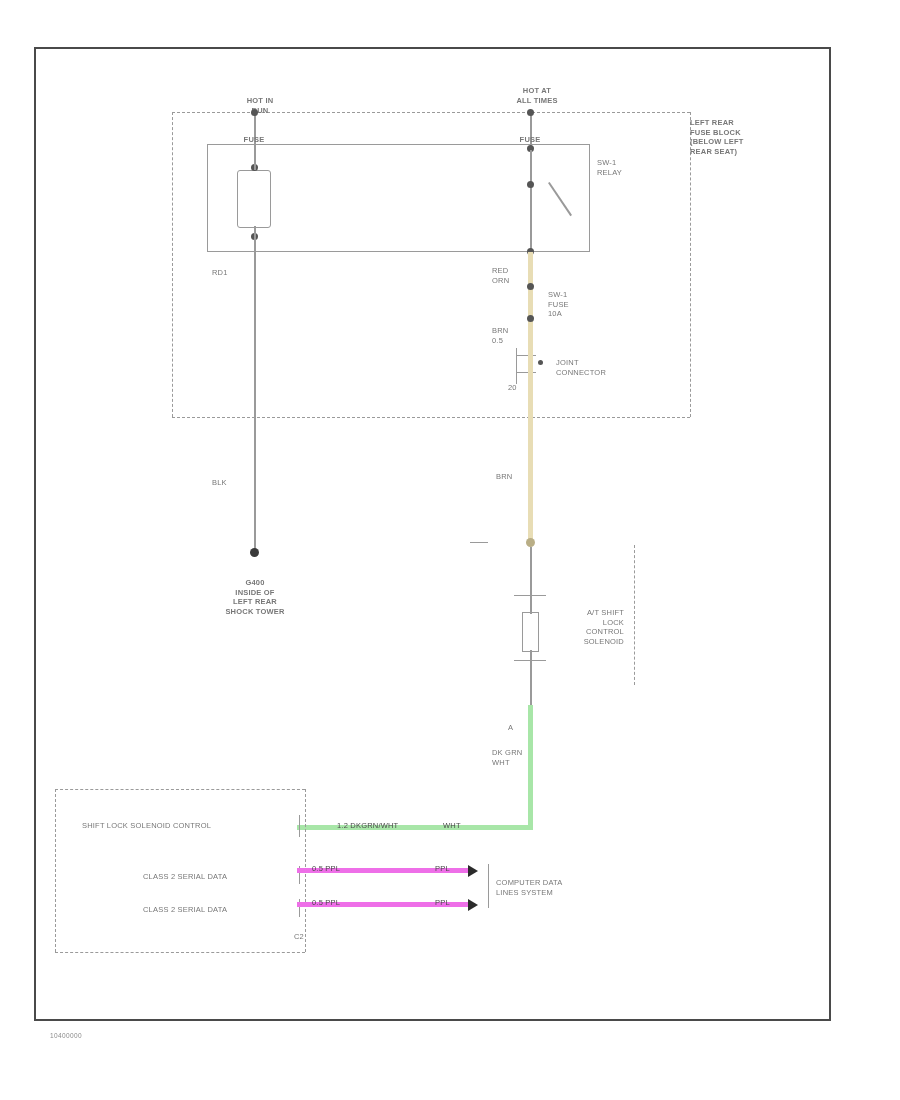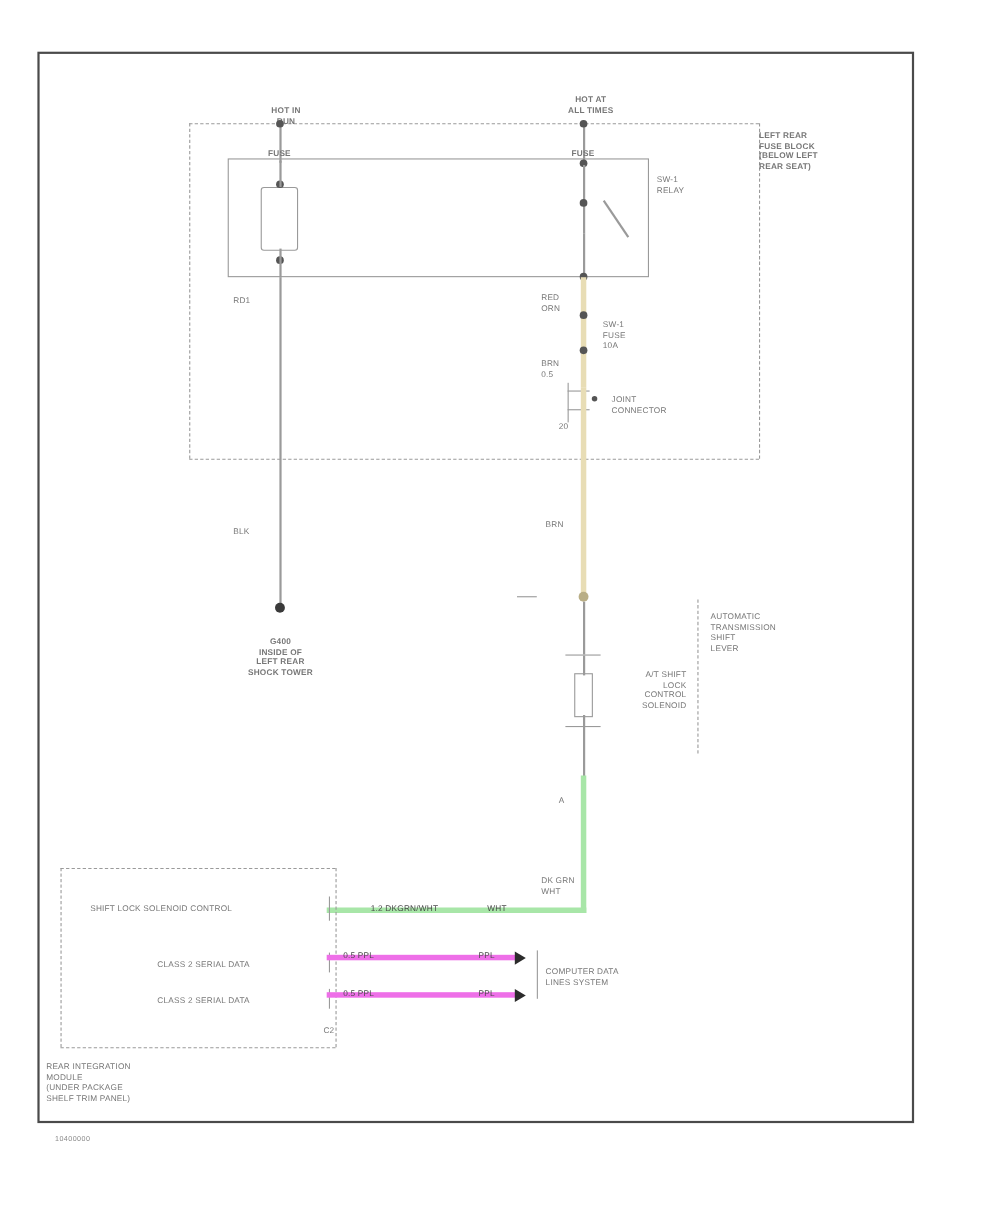--- a/index.html
+++ b/index.html
@@ -153,28 +153,24 @@
   <div class="ln h" style="left:514px;top:660px;width:32px;height:1.4px;"></div>
   <div class="ln v" style="left:530px;top:596px;height:18px;"></div>
   <div class="ln v" style="left:530px;top:650px;height:62px;"></div>
 
   <div class="lbl" style="left:552px;top:608px;width:72px;text-align:right;">A/T SHIFT
 LOCK
 CONTROL
 SOLENOID</div>
 
   <div class="dash-v" style="left:634px;top:545px;height:140px;"></div>
-  <div class="lbl" style="left:646px;top:556px;width:110px;">AUTOMATIC
-TRANSMISSION
-SHIFT
-LEVER</div>
 
   <div class="wire w-grn w-grn-v" style="left:528px;top:705px;height:125px;"></div>
   <div class="lbl" style="left:508px;top:723px;width:16px;">A</div>
-  <div class="lbl" style="left:492px;top:748px;width:56px;margin-top:48px;">DK GRN
+  <div class="lbl" style="left:492px;top:748px;width:56px;">DK GRN
 WHT</div>
 
   <div class="wire w-grn w-grn-h" style="left:297px;top:825px;width:236px;"></div>
   <div class="lbl" style="left:337px;top:821px;width:96px;color:#4a4a4a;">1.2 DKGRN/WHT</div>
   <div class="lbl" style="left:443px;top:821px;width:40px;color:#4a4a4a;">WHT</div>
 
   <div class="dash-h" style="left:55px;top:789px;width:250px;"></div>
   <div class="dash-v" style="left:55px;top:789px;height:163px;"></div>
   <div class="dash-h" style="left:55px;top:952px;width:250px;"></div>
   <div class="dash-v" style="left:305px;top:789px;height:163px;"></div>
@@ -182,24 +178,20 @@
   <div class="lbl" style="left:82px;top:821px;width:215px;">SHIFT LOCK SOLENOID CONTROL</div>
   <div class="lbl" style="left:143px;top:872px;width:160px;">CLASS 2 SERIAL DATA</div>
   <div class="lbl" style="left:143px;top:905px;width:160px;">CLASS 2 SERIAL DATA</div>
 
   <div class="ln v" style="left:299px;top:815px;height:22px;width:1.3px;"></div>
   <div class="ln v" style="left:299px;top:866px;height:18px;width:1.3px;"></div>
   <div class="ln v" style="left:299px;top:899px;height:18px;width:1.3px;"></div>
 
   <div class="lbl" style="left:294px;top:932px;width:24px;">C2</div>
 
-  <div class="lbl" style="left:42px;top:965px;width:190px;">REAR INTEGRATION
-MODULE
-(UNDER PACKAGE
-SHELF TRIM PANEL)</div>
 
   <div class="wire w-pnk" style="left:297px;top:868px;width:176px;"></div>
   <div class="lbl" style="left:312px;top:864px;width:54px;color:#4a4a4a;">0.5 PPL</div>
   <div class="lbl" style="left:435px;top:864px;width:36px;color:#4a4a4a;">PPL</div>
   <div class="arrow" style="left:468px;top:865px;"></div>
 
   <div class="wire w-pnk" style="left:297px;top:902px;width:176px;"></div>
   <div class="lbl" style="left:312px;top:898px;width:54px;color:#4a4a4a;">0.5 PPL</div>
   <div class="lbl" style="left:435px;top:898px;width:36px;color:#4a4a4a;">PPL</div>
   <div class="arrow" style="left:468px;top:899px;"></div>

